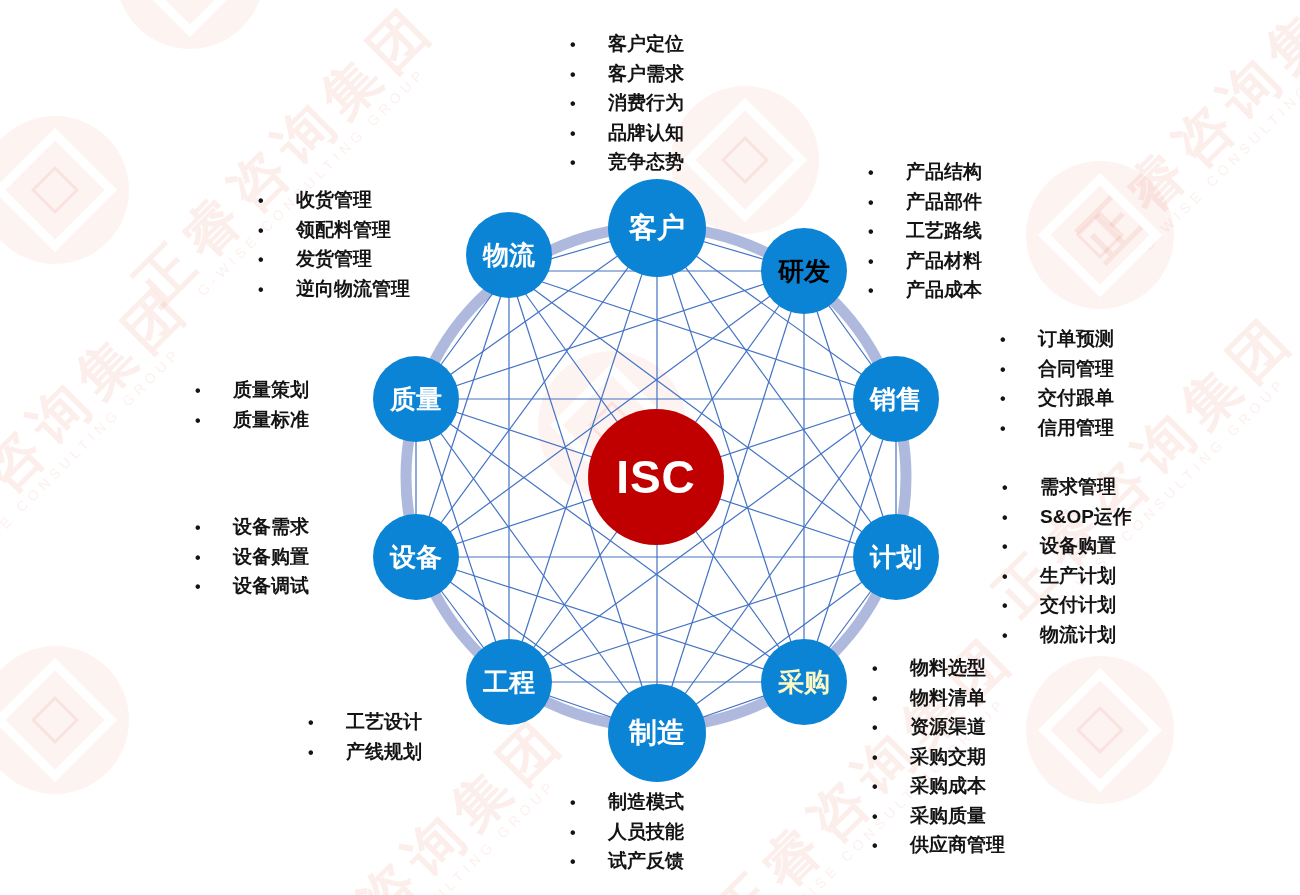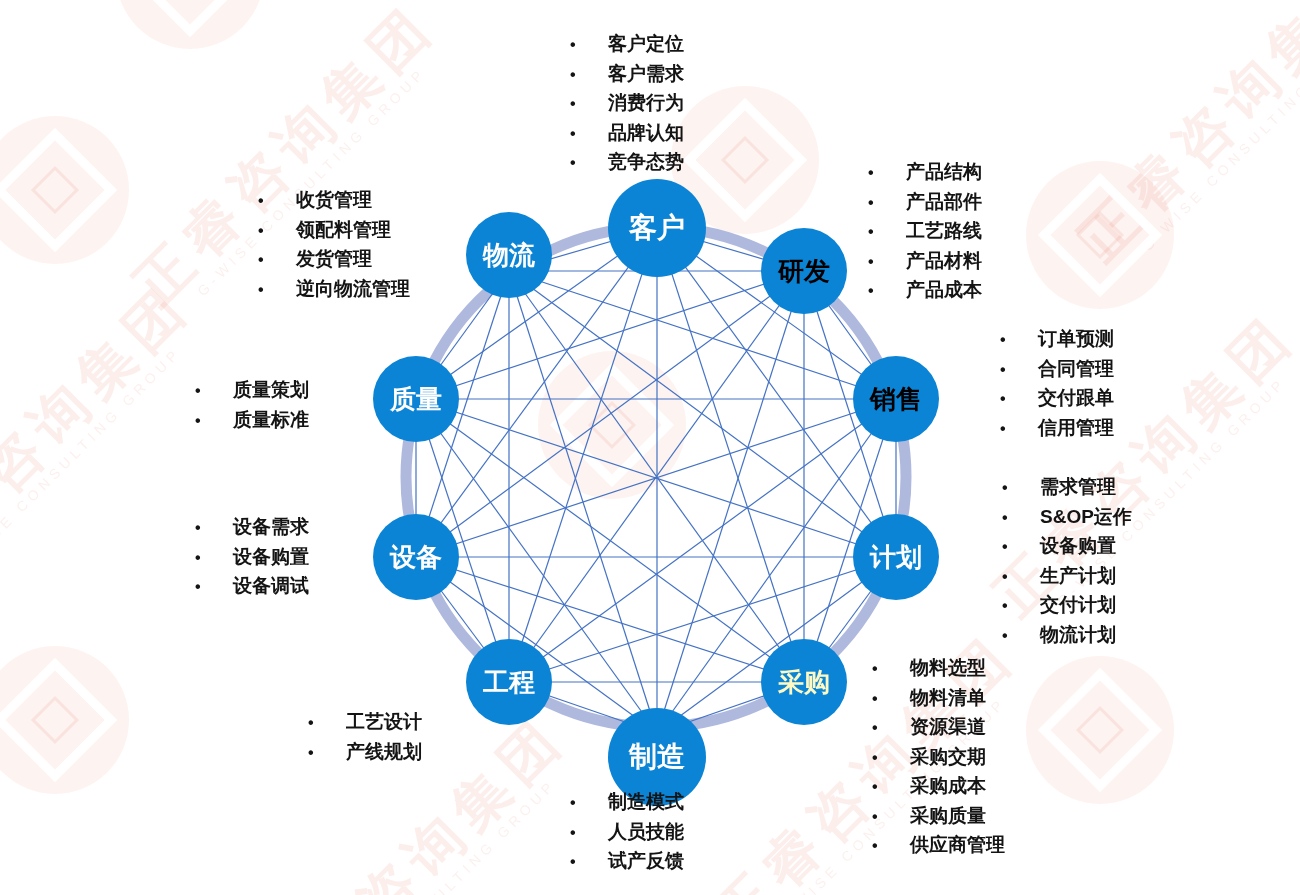--- a/index.html
+++ b/index.html
@@ -143,46 +143,49 @@
       <line x1="416" y1="399" x2="509" y2="271" stroke="#4472c4" stroke-width="1.2"></line>
     </svg>
 
   <div id="nodes-layer">
       <div class="node" style="left: 608px; top: 179px; width: 98px; height: 98px; background: rgb(11, 132, 214); font-size: 28px; color: rgb(255, 255, 255);">
         <span>客户</span>
       </div>
       <div class="node" style="left: 761px; top: 228px; width: 86px; height: 86px; background: rgb(11, 132, 214); font-size: 26px; color: #000000;">
         <span>研发</span>
       </div>
-      <div class="node" style="left: 853px; top: 356px; width: 86px; height: 86px; background: rgb(11, 132, 214); font-size: 26px; color: #000000;">
+      <div class="node" style="left: 853px; top: 356px; width: 86px; height: 86px; background: rgb(11, 132, 214); font-size: 26px; color: #ffffff;">
         <span>销售</span>
       </div>
       <div class="node" style="left: 853px; top: 514px; width: 86px; height: 86px; background: rgb(11, 132, 214); font-size: 26px; color: rgb(255, 255, 255);">
         <span>计划</span>
       </div>
       <div class="node" style="left: 761px; top: 639px; width: 86px; height: 86px; background: rgb(11, 132, 214); font-size: 26px; color: #fef9c3;">
         <span>采购</span>
       </div>
-      <div class="node" style="left: 608px; top: 684px; width: 98px; height: 98px; background: rgb(11, 132, 214); font-size: 28px; color: rgb(255, 255, 255); margin-top: 24px;">
+      <div class="node" style="left: 608px; top: 684px; width: 98px; height: 98px; background: rgb(11, 132, 214); font-size: 28px; color: rgb(255, 255, 255);">
         <span>制造</span>
       </div>
       <div class="node" style="left: 466px; top: 639px; width: 86px; height: 86px; background: rgb(11, 132, 214); font-size: 26px; color: rgb(255, 255, 255); justify-content: center;">
         <span>工程</span>
       </div>
       <div class="node" style="left: 373px; top: 514px; width: 86px; height: 86px; background: rgb(11, 132, 214); font-size: 26px; color: rgb(255, 255, 255);">
         <span>设备</span>
       </div>
       <div class="node" style="left: 373px; top: 356px; width: 86px; height: 86px; background: rgb(11, 132, 214); font-size: 26px; color: rgb(255, 255, 255);">
         <span>质量</span>
       </div>
       <div class="node" style="left: 466px; top: 212px; width: 86px; height: 86px; background: rgb(11, 132, 214); font-size: 26px; color: rgb(255, 255, 255);">
         <span>物流</span>
       </div>
     </div>
 
+  <div class="center-node" style="background: rgb(192, 0, 0);">
+    <span>ISC</span>
+  </div>
 
   <div id="lists-layer">
       <div class="blist" style="left: 570px; top: 30px; color: rgb(20, 20, 20);">
         <div class="row">
           <span class="dot">•</span>
           <span>客户定位</span>
         </div>
         <div class="row">
           <span class="dot">•</span>
           <span>客户需求</span>

